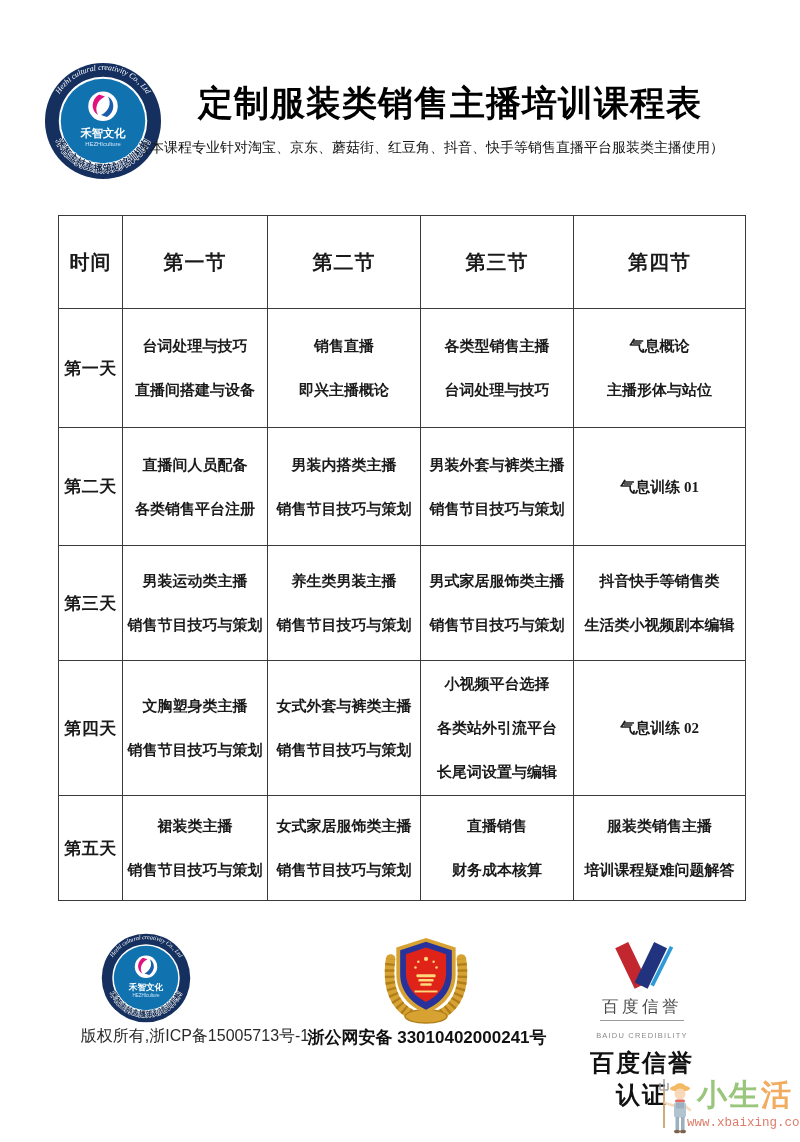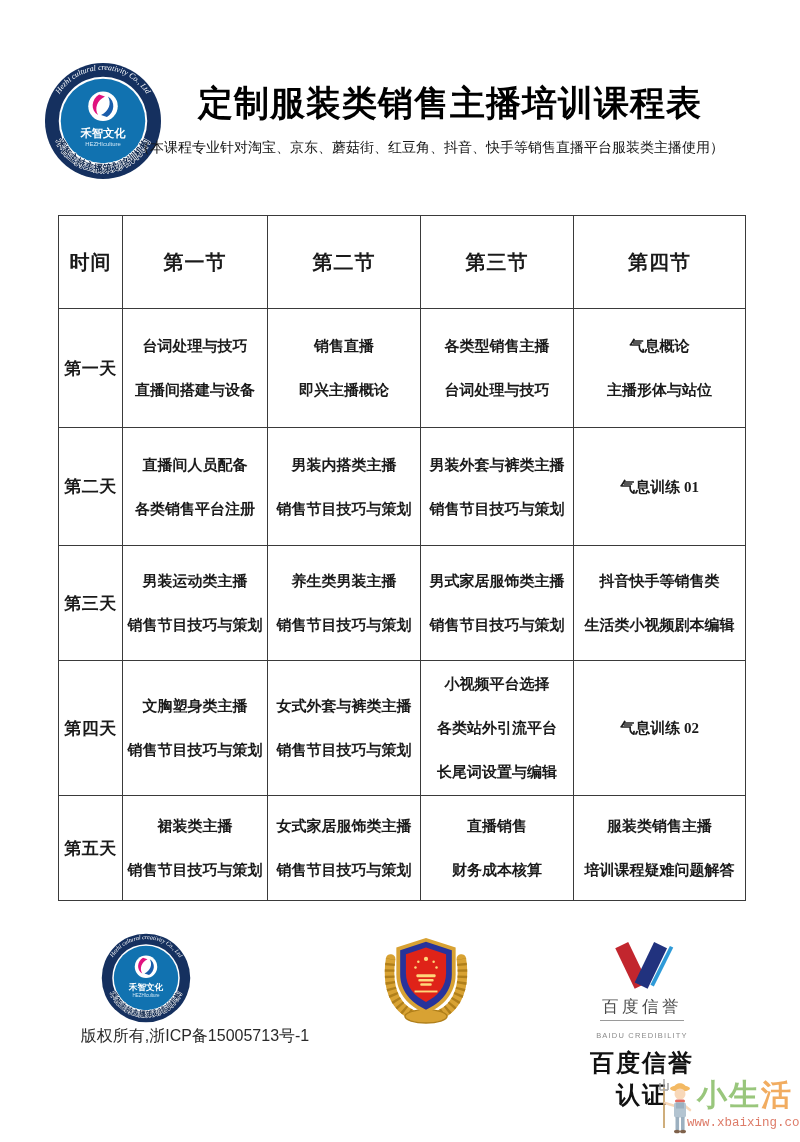--- a/index.html
+++ b/index.html
@@ -297,20 +297,21 @@
         <use href="#hezhi-logo"></use>
       </svg>
   </div>
   <div class="copyright sans">版权所有,浙ICP备15005713号-1</div>
 
   <div class="police-badge">
     <svg width="96" height="88">
         <use href="#police-badge-sym"></use>
       </svg>
   </div>
+  <div class="police-record sans">浙公网安备 33010402000241号</div>
 
   <div class="baidu sans">
     <svg class="baidu-v" viewBox="0 0 90 60">
         <use href="#baidu-v-sym"></use>
       </svg>
     <div><span class="baidu-cn">百度信誉</span></div>
     <div class="baidu-en">BAIDU CREDIBILITY</div>
     <div class="baidu-cert">百度信誉认证</div>
   </div>
 

